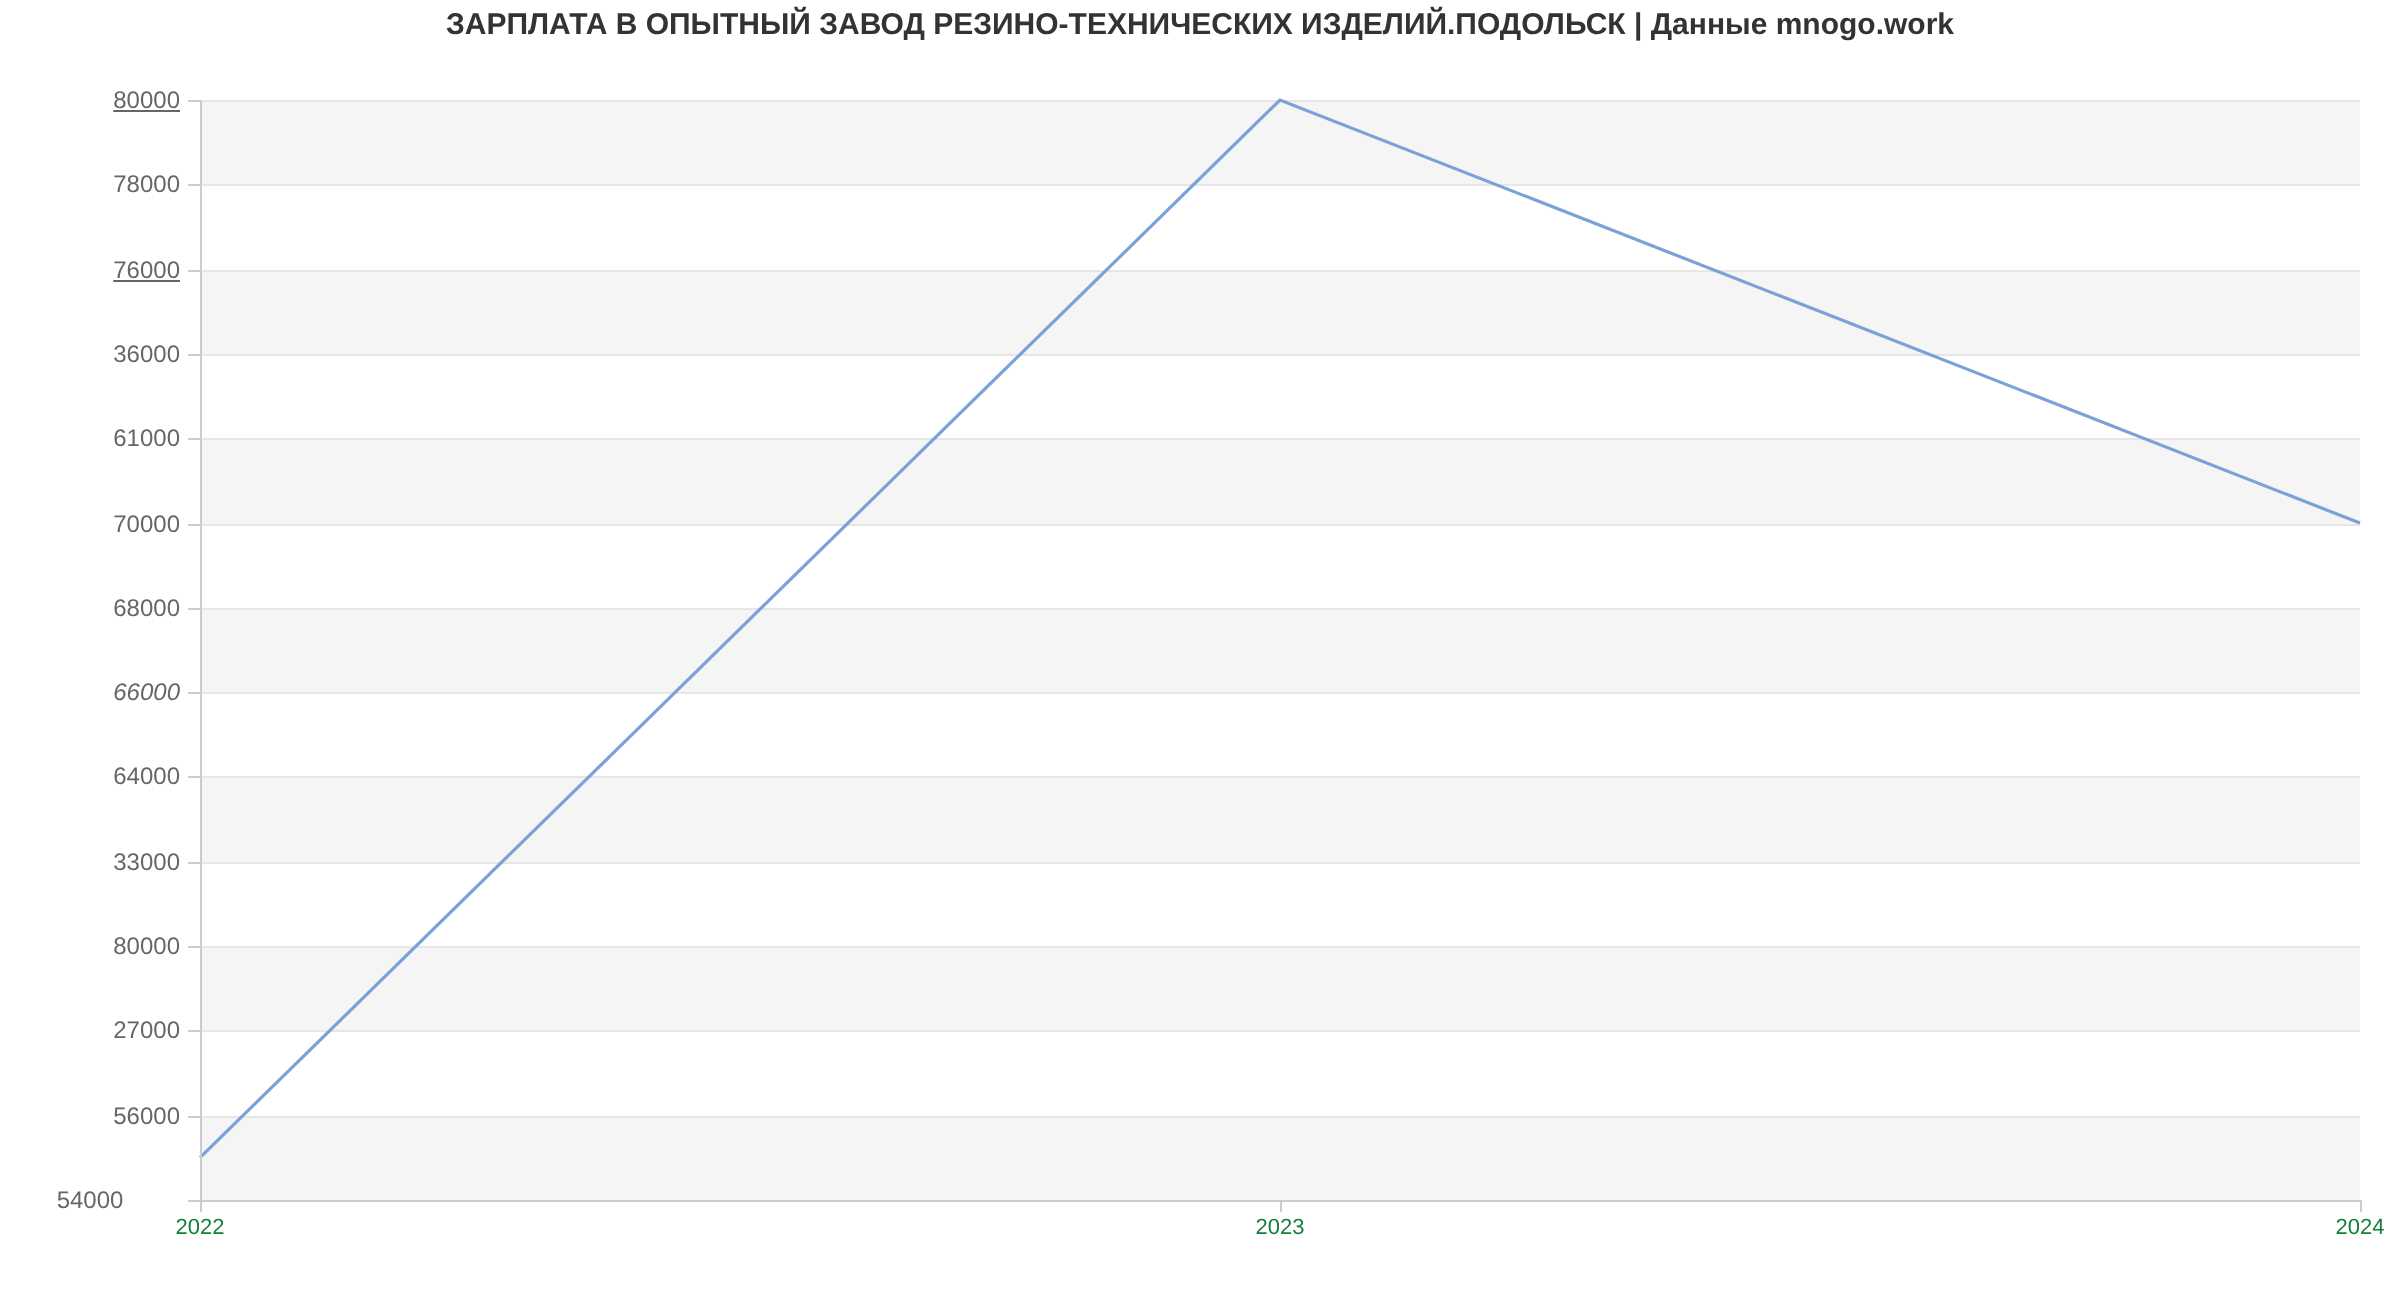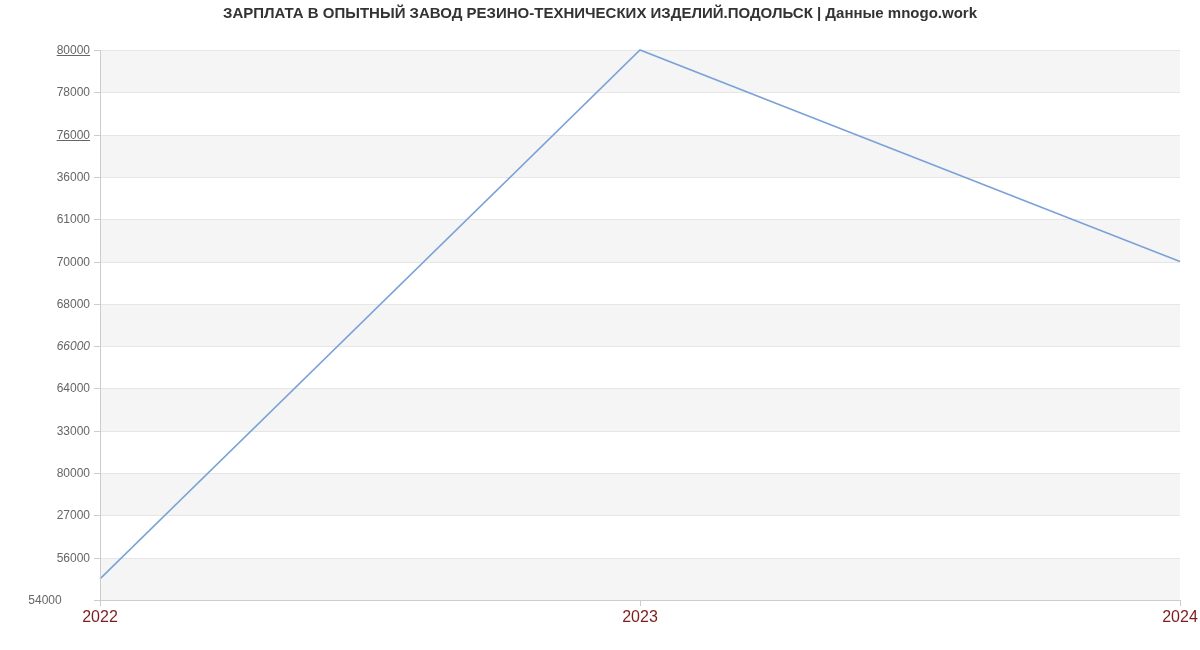--- a/index.html
+++ b/index.html
@@ -54,22 +54,22 @@
   .y-label {
     position: absolute;
     text-align: right;
     width: 90px;
     font-size: 12px;
     color: #666666;
     transform: translateY(-50%);
   }
   .x-label {
     position: absolute;
-    font-size: 16px;
-    color: #7f1d1d;
+    font-size: 11px;
+    color: #15803d;
     transform: translateX(-50%);
     top: 608px;
   }
   .y-tick {
     position: absolute;
     width: 6px;
     height: 1px;
     background: #cccccc;
   }
   .x-tick {

